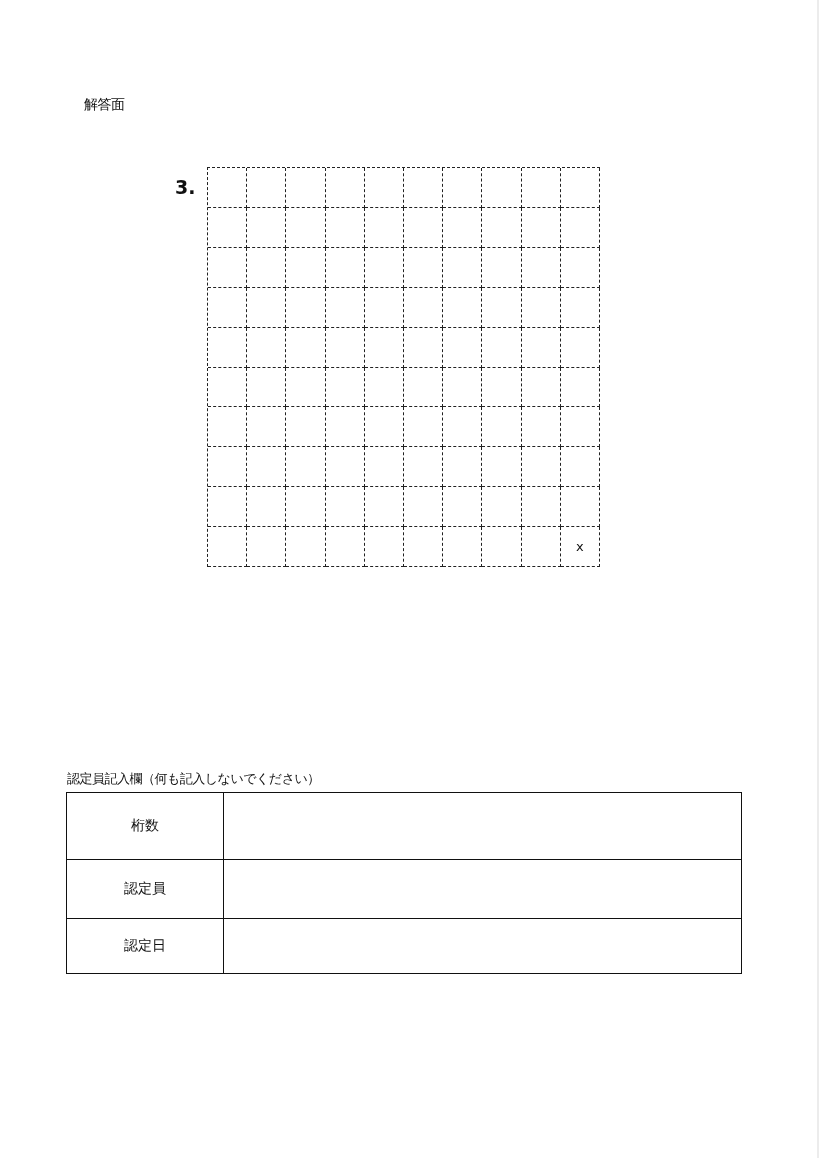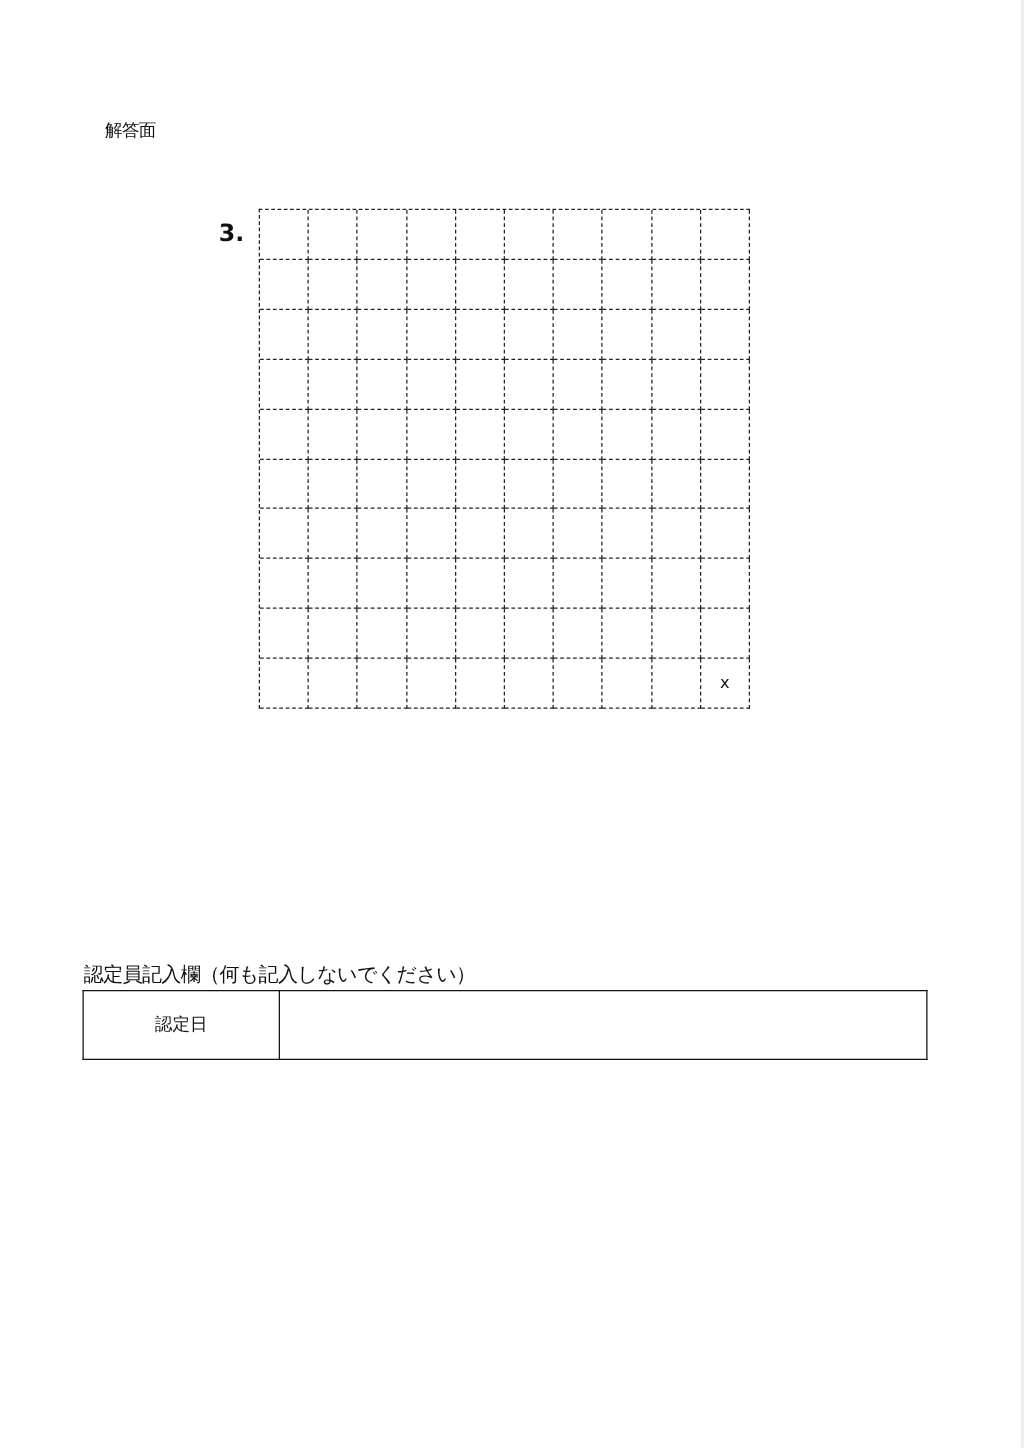--- a/index.html
+++ b/index.html
@@ -8,21 +8,21 @@
       font-family: "DejaVu Sans", sans-serif; color: #111;
     }
     .edge { position: absolute; left: 817px; top: 0; width: 2px; height: 1158px; background: #ececec; }
     .section-title { position: absolute; left: 84px; top: 96px; font-size: 14px; letter-spacing: -0.5px; }
     .qnum { position: absolute; left: 175px; top: 176px; font-family: "DejaVu Sans", sans-serif; font-size: 19px; font-weight: bold; }
     .grid { position: absolute; left: 207px; top: 167px; width: 393px; height: 400px;
       display: grid; grid-template-columns: repeat(10, 1fr); grid-template-rows: repeat(10, 1fr);
       border-top: 1px dashed #222; border-left: 1px dashed #222; box-sizing: border-box; }
     .cell { border-right: 1px dashed #222; border-bottom: 1px dashed #222; position: relative;
       display: flex; align-items: center; justify-content: center; font-size: 13px; }
-    .examiner-caption { position: absolute; left: 67px; top: 770px; font-size: 16px; letter-spacing: -0.5px; }
+    .examiner-caption { position: absolute; left: 67px; top: 770px; font-size: 13px; letter-spacing: -0.5px; }
     table.examiner { position: absolute; left: 66px; top: 792px; width: 676px; border-collapse: collapse; }
     table.examiner td { border: 1px solid #111; padding: 0; }
     table.examiner td.lbl { width: 156px; text-align: center; font-size: 14px; }
     tr.r1 { height: 67px; } tr.r2 { height: 59px; } tr.r3 { height: 59px; } tr.r4 { height: 55px; }
   </style>
 </head>
 <body>
 
 <div class="edge"></div>
 
@@ -130,18 +130,26 @@
     <div class="cell"></div>
     <div class="cell"></div>
     <div class="cell">
       <span>x</span>
     </div>
   </div>
 
 <div class="examiner-caption">認定員記入欄（何も記入しないでください）</div>
 <table class="examiner">
   <tbody>
+      <tr class="r1">
+    <td class="lbl">桁数</td>
+    <td></td>
+  </tr>
+  <tr class="r3">
+    <td class="lbl">認定員</td>
+    <td></td>
+  </tr>
   <tr class="r4">
     <td class="lbl">認定日</td>
     <td></td>
   </tr>
 </tbody>
   </table>
 
 </body></html>

